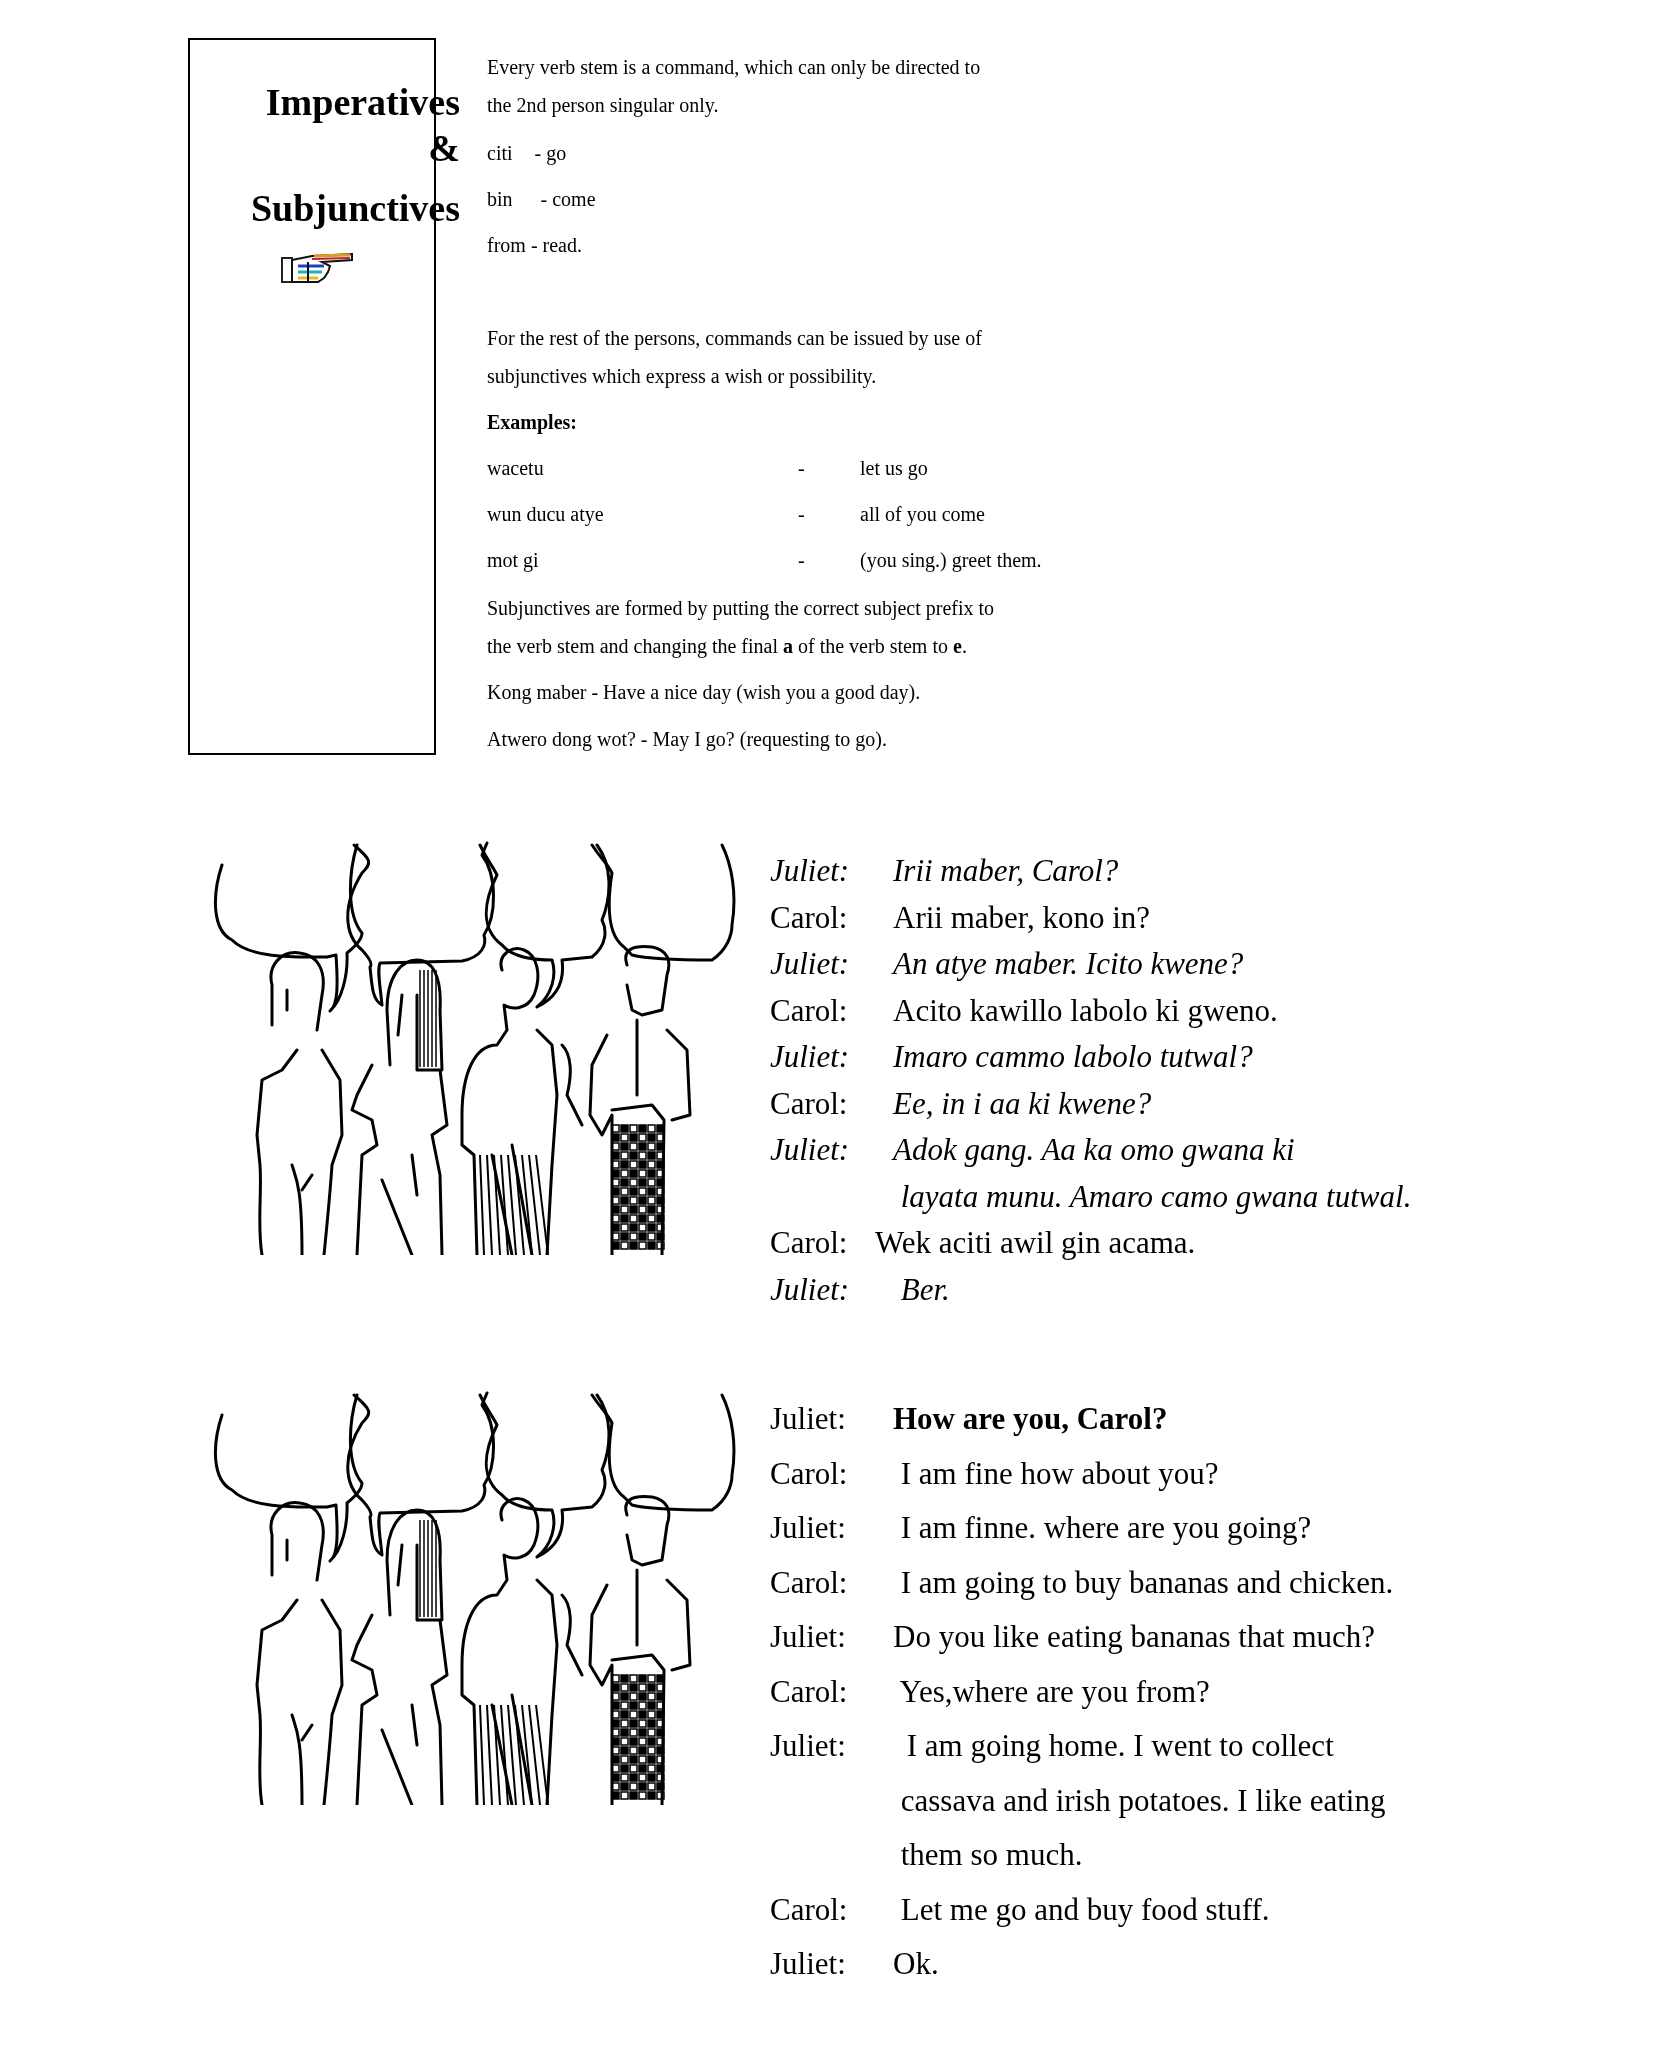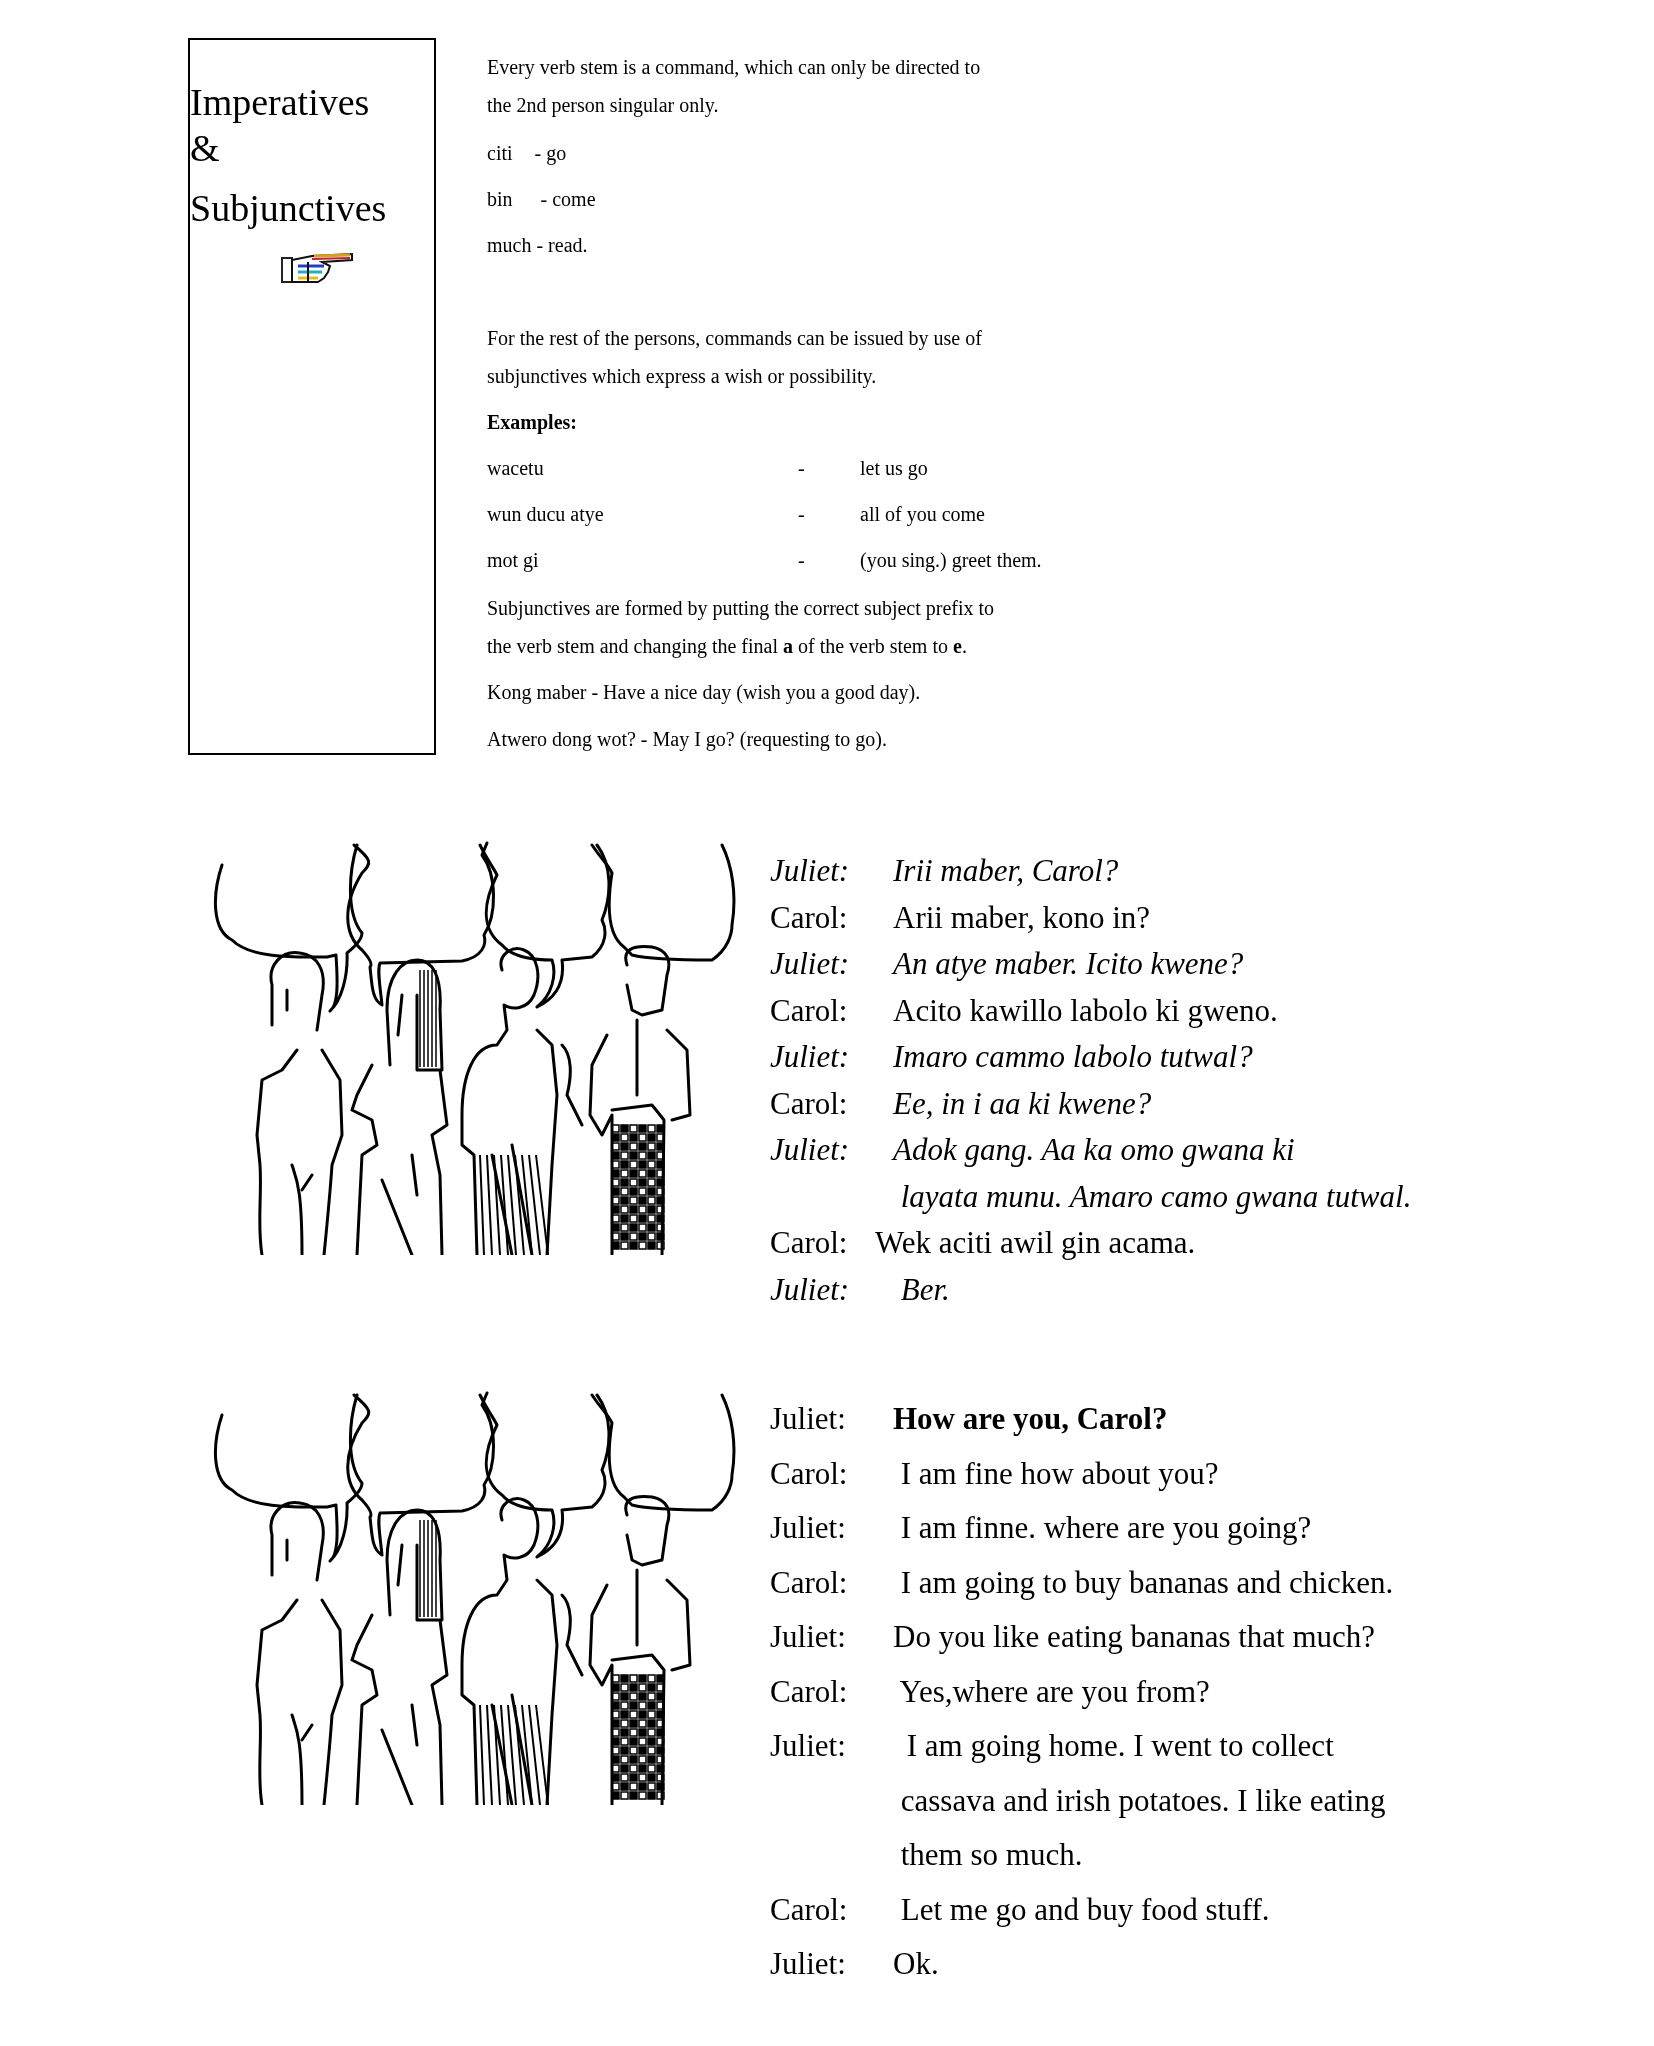--- a/index.html
+++ b/index.html
@@ -1,22 +1,22 @@
 <!DOCTYPE html>
 <html><head>
 <meta charset="utf-8">
 <style>
   html, body { margin: 0; padding: 0; background: #ffffff; }
   body { width: 1654px; height: 2046px; position: relative; overflow: hidden;
          font-family: "Liberation Serif", "DejaVu Serif", serif; color: #000; }
   .abs { position: absolute; }
   .title-box { left: 188px; top: 38px; width: 248px; height: 717px;
                border: 2px solid #000; box-sizing: border-box; }
-  .title-box .t { position: absolute; left: 0; width: 100%; text-align: left;
-                  font-weight: normal; font-size: 38px; line-height: 44px; }
+  .title-box .t { position: absolute; left: 0; width: 100%; text-align: right;
+                  font-weight: bold; font-size: 38px; line-height: 44px; padding-left: 26px; }
   .pointer { position: absolute; left: 88px; top: 208px; width: 78px; height: 40px; }
   .txt { font-size: 20px; line-height: 38px; white-space: nowrap; }
   .bold { font-weight: bold; text-align: center; }
   .ital { font-style: italic; }
   .illus { position: absolute; }
   .dl { font-size: 31px; line-height: 38px; white-space: nowrap; }
 </style>
 </head>
 <body>
 
@@ -39,21 +39,21 @@
 <div class="abs txt" style="left:487px; top:48px">Every verb stem is a command, which can only  be directed to</div>
 <div class="abs txt" style="left:487px; top:86px">the 2nd person singular only.</div>
 
 <div class="abs txt" style="left:487px; top:134px">
   <span>citi</span><span style="display:inline-block;width:22px"></span><span>- go</span>
 </div>
 <div class="abs txt" style="left:487px; top:180px">
   <span>bin</span><span style="display:inline-block;width:28px"></span><span>- come</span>
 </div>
 <div class="abs txt" style="left:487px; top:226px">
-  <span>much</span><span> </span><span>- read.</span>
+  <span>from</span><span> </span><span>- read.</span>
 </div>
 
 <div class="abs txt" style="left:487px; top:319px">For the rest of the persons, commands can be issued by use of</div>
 <div class="abs txt" style="left:487px; top:357px">subjunctives which express a wish or possibility.</div>
 <div class="abs txt bold" style="left:487px; top:403px">Examples:</div>
 
 <div class="abs txt" style="left:487px; top:449px">wacetu</div>
 <div class="abs txt" style="left:798px; top:449px">-</div>
 <div class="abs txt" style="left:860px; top:449px">let us go</div>
 

